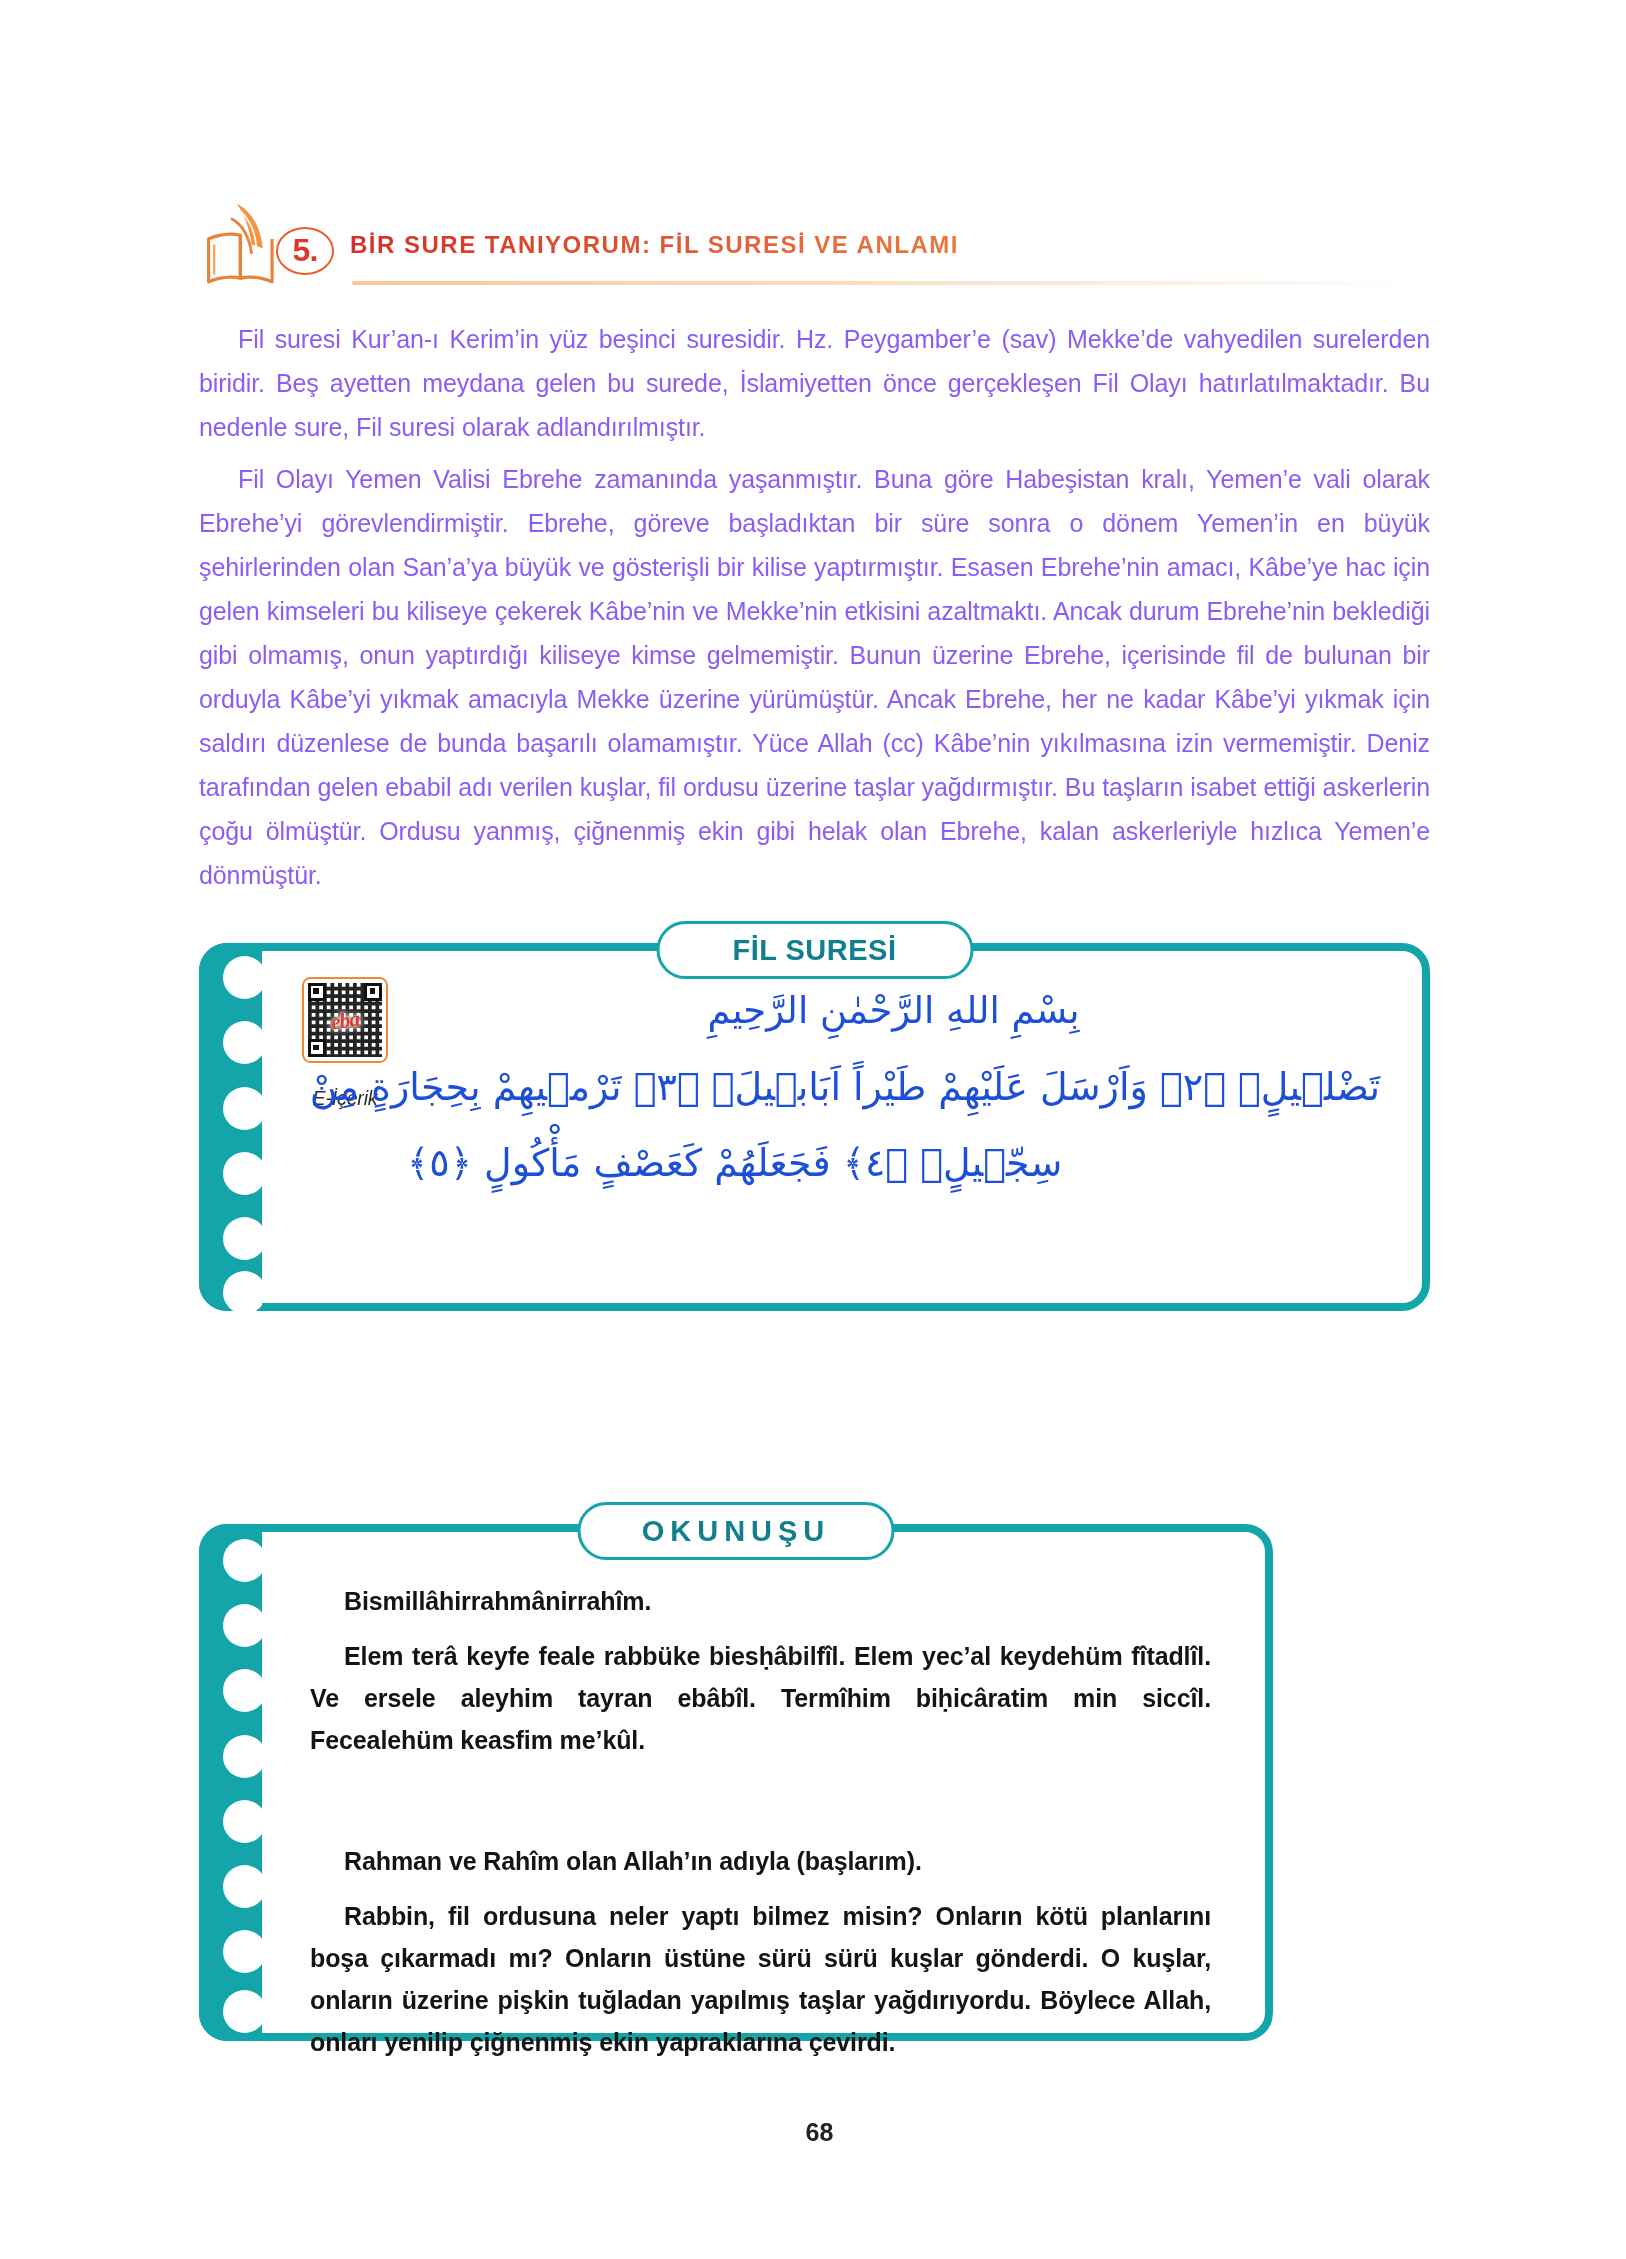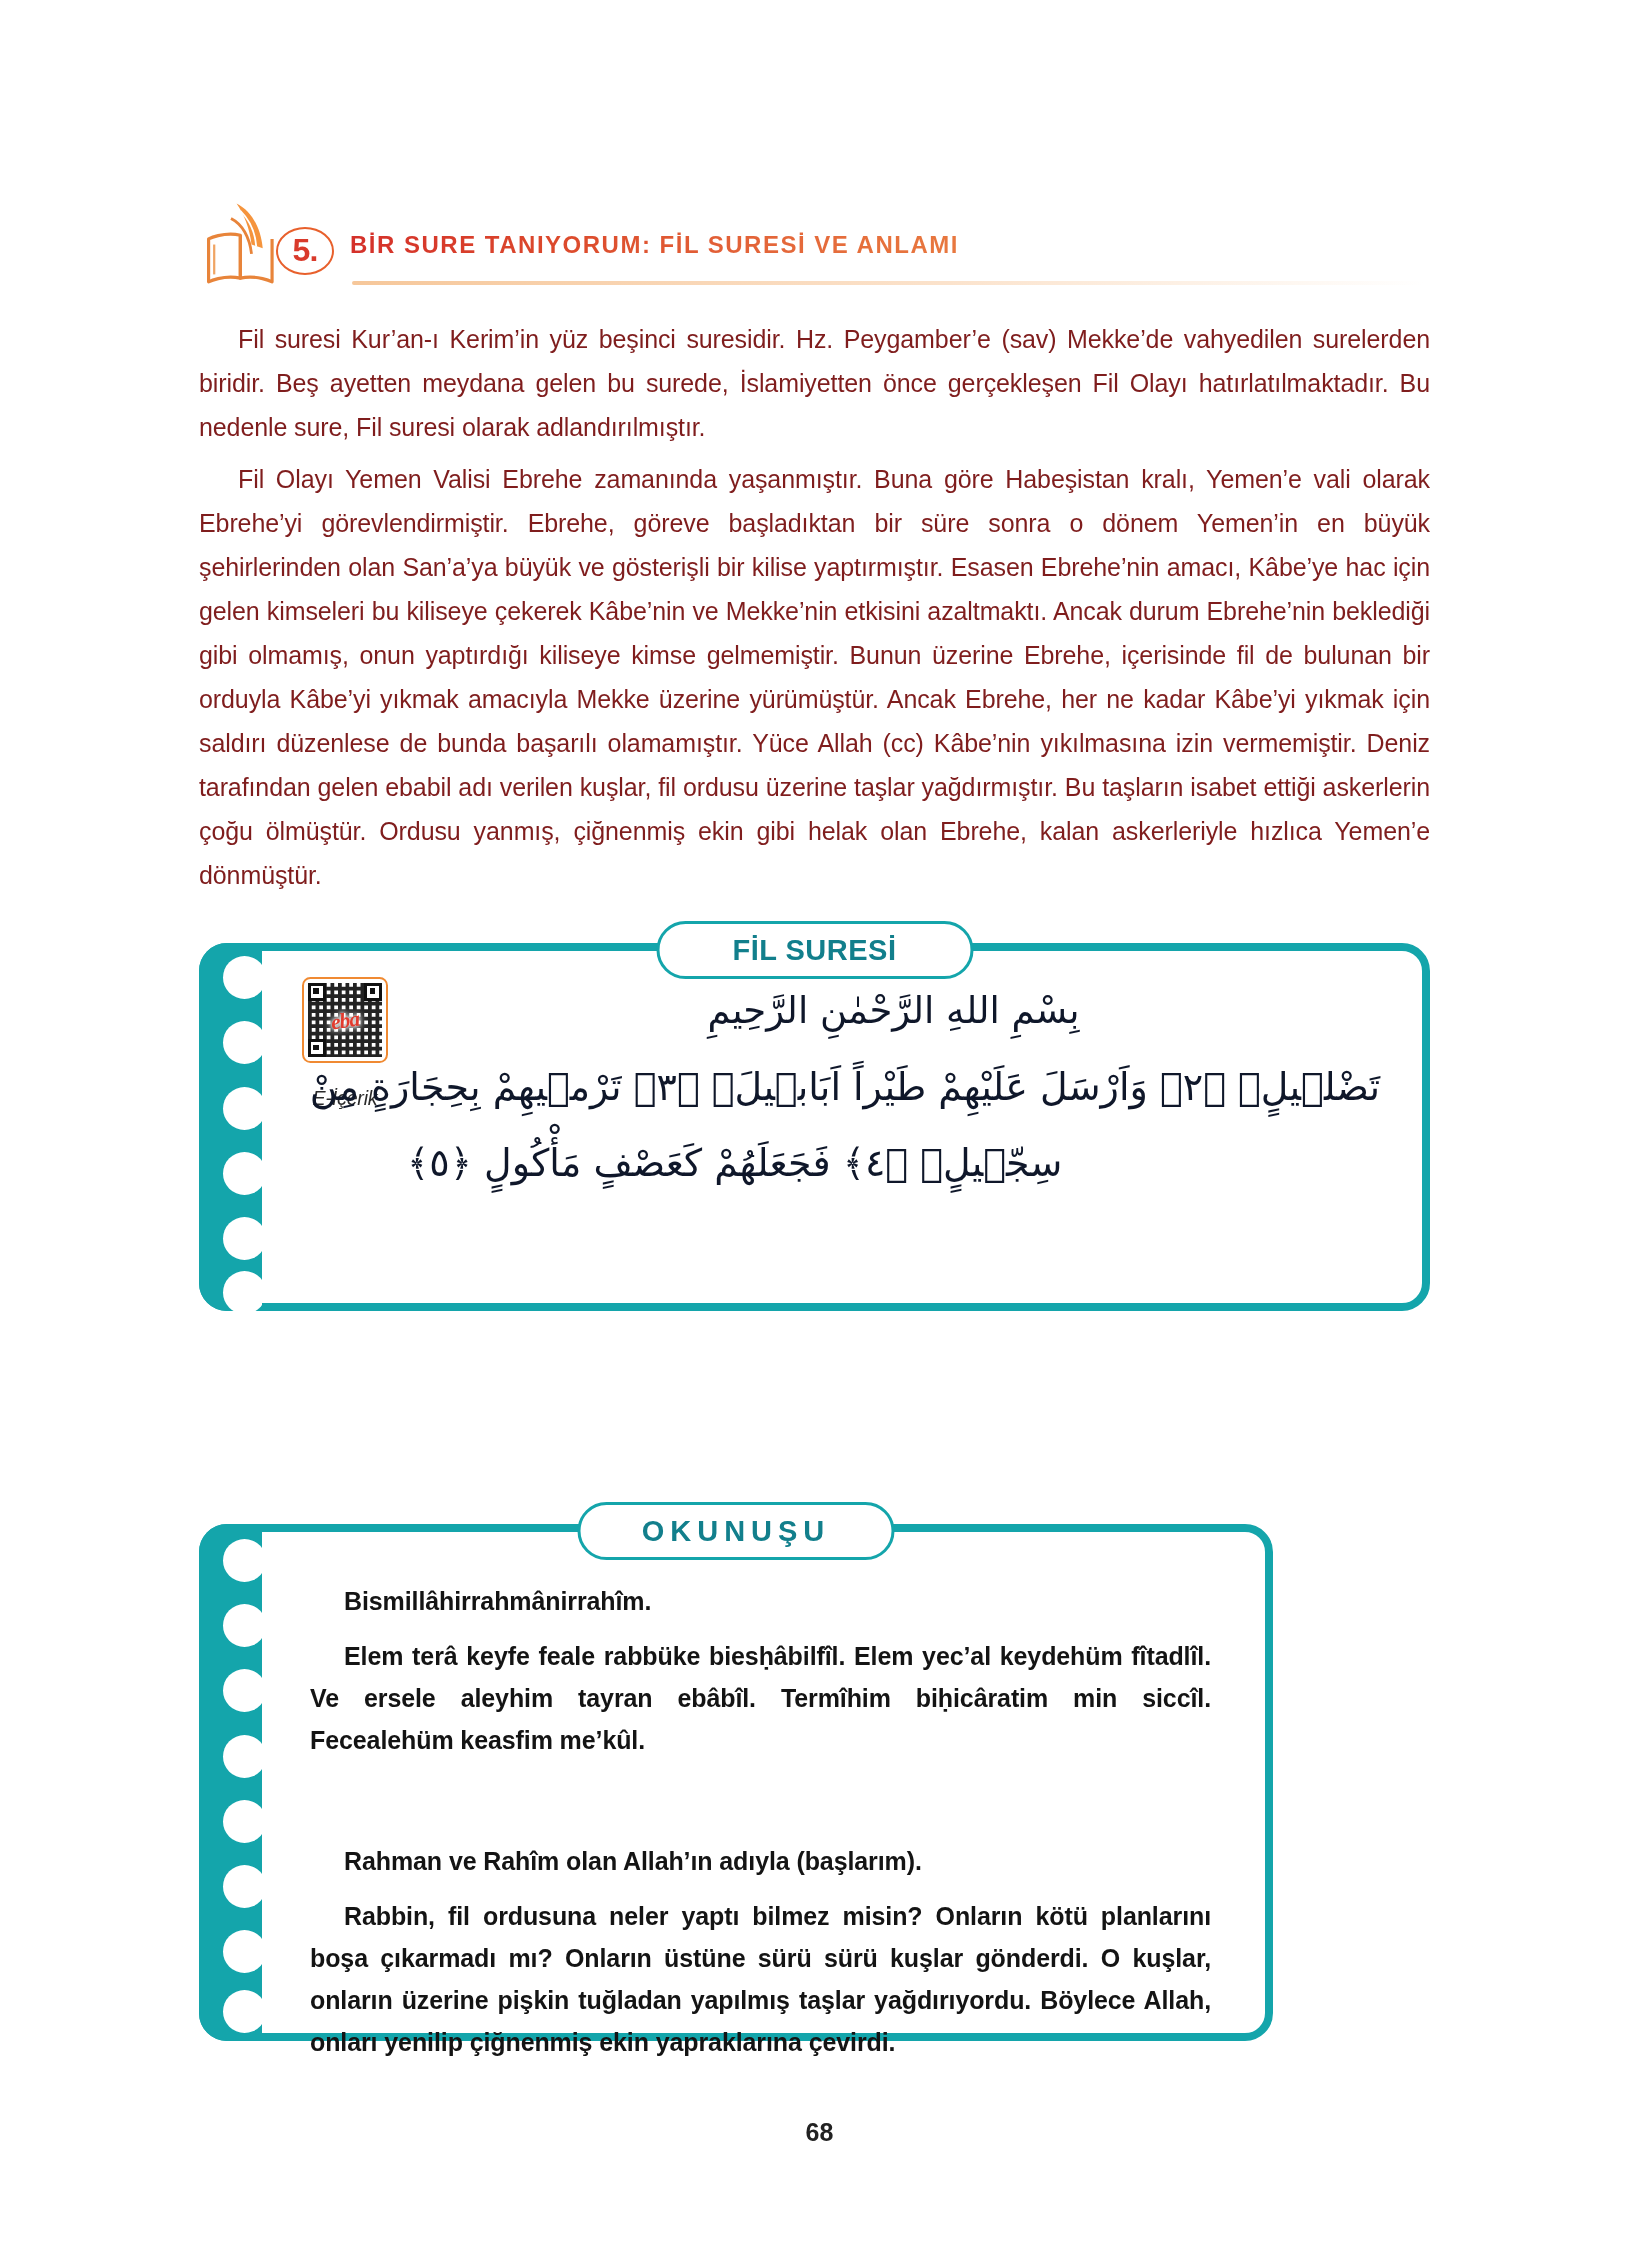--- a/index.html
+++ b/index.html
@@ -89,21 +89,21 @@
     left: 199px;
     top: 317px;
     width: 1231px;
   }
   .para {
     font-size: 25px;
     line-height: 44px;
     text-align: justify;
     text-indent: 39px;
     margin: 0 0 7.5px 0;
-    color: #7f1d1d;
+    color: #8b5cf6;
     letter-spacing: -0.1px;
   }
   .para:last-child { margin-bottom: 0; }
 
   
   .panel {
     position: absolute;
     border: 8.4px solid #14a5ab;
     border-radius: 28px;
     background: #ffffff;
@@ -232,21 +232,21 @@
     right: 42px;
     top: 22.4px;
     bottom: 17px;
     direction: rtl;
     text-align: center;
   }
   .arabic-line {
     font-family: "DejaVu Sans", "Liberation Serif", serif;
     font-size: 38px;
     line-height: 76px;
-    color: #0f172a;
+    color: #1d4ed8;
     direction: rtl;
     white-space: nowrap;
     unicode-bidi: isolate;
   }
   .arabic-line.l1 { text-align: center; font-size: 37px; }
   .arabic-line.l2,
   .arabic-line.l3 { text-align: justify; text-align-last: justify; }
   .arabic-line.l4 { text-align: left; }
 
   

